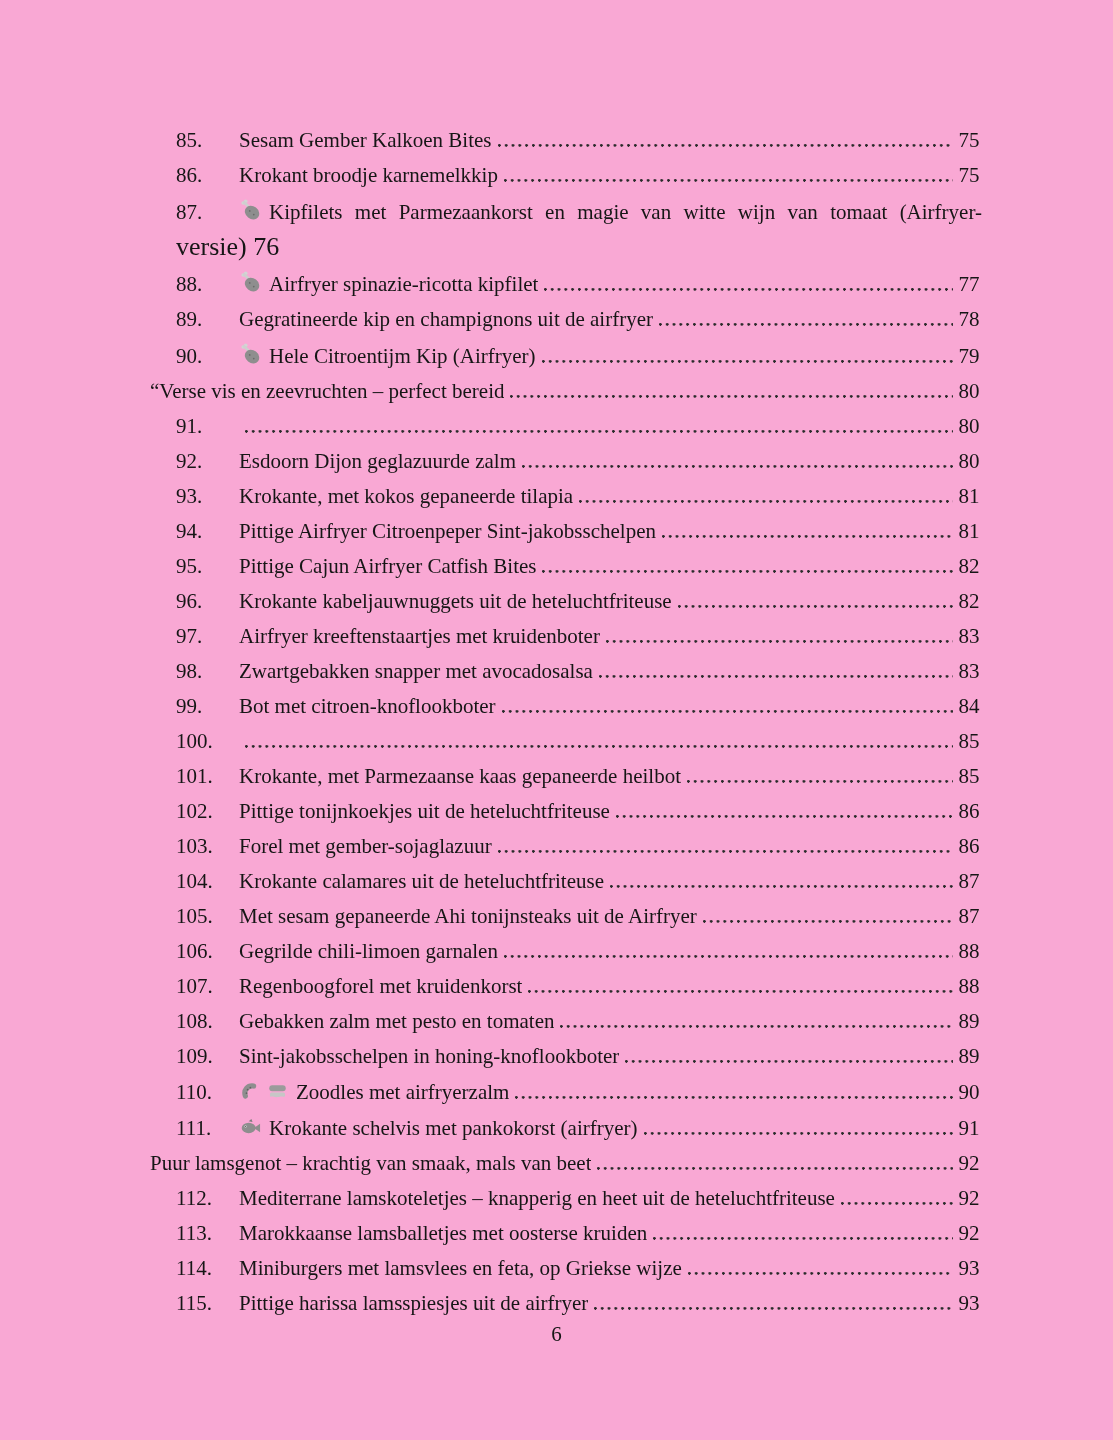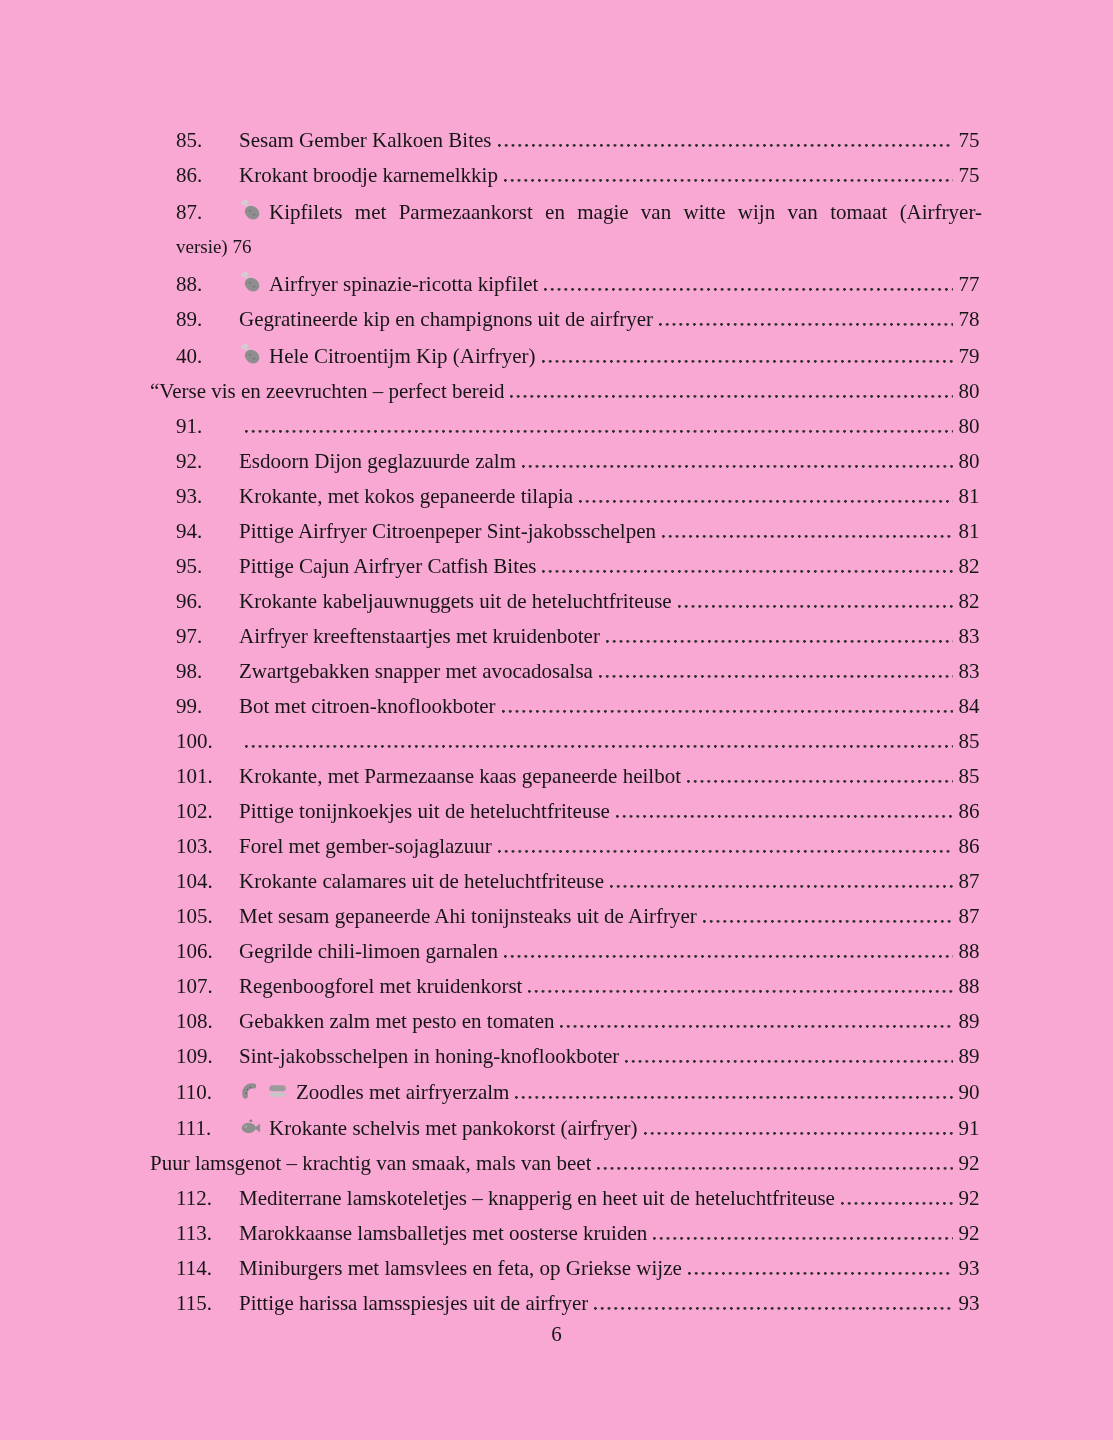--- a/index.html
+++ b/index.html
@@ -36,21 +36,21 @@
     overflow:hidden;
   }
   .toc-row.wrapline .title{
     flex:1 1 auto;
     text-align:justify;
     text-align-last:justify;
     white-space:normal;
     overflow:visible;
   }
   .toc-cont{
-    font-size:19px;
+    font-size:26px;
     line-height:28px;
     margin-bottom:7px;
     padding-left:26px;
     white-space:nowrap;
   }
   .toc-row.heading .title{
     flex:0 1 auto;
     text-align:right;
   }
   .dots{
@@ -139,21 +139,21 @@
         <span class="dots"></span>
         <span class="pagenum">77</span>
       </div>
       <div class="toc-row">
         <span class="num">89.</span>
         <span class="title">Gegratineerde kip en champignons uit de airfryer</span>
         <span class="dots"></span>
         <span class="pagenum">78</span>
       </div>
       <div class="toc-row">
-        <span class="num">40.</span>
+        <span class="num">90.</span>
         <span class="icons">
           <span class="icon">
             <svg width="23" height="23" viewBox="0 0 24 24" xmlns="http://www.w3.org/2000/svg">
               <circle cx="4.4" cy="4.2" r="1.9" fill="#d4d4d4"></circle>
               <circle cx="7.0" cy="2.3" r="1.9" fill="#d4d4d4"></circle>
               <path d="M5.5 3.6 L9.6 7.6" stroke="#cfcfcf" stroke-width="3" stroke-linecap="round"></path>
               <ellipse cx="13.6" cy="14.2" rx="8" ry="6.6" fill="#8e8e8e" transform="rotate(38 13.6 14.2)"></ellipse>
               <circle cx="11.2" cy="12.4" r="0.9" fill="#6a6a6a"></circle>
               <circle cx="15.4" cy="16.2" r="0.9" fill="#6a6a6a"></circle>
             </svg>

